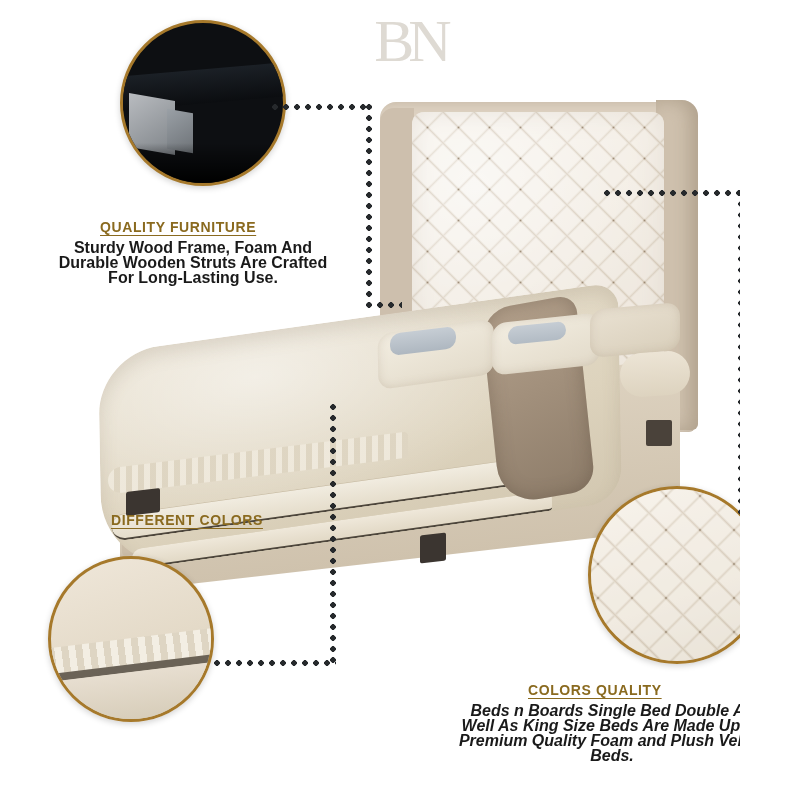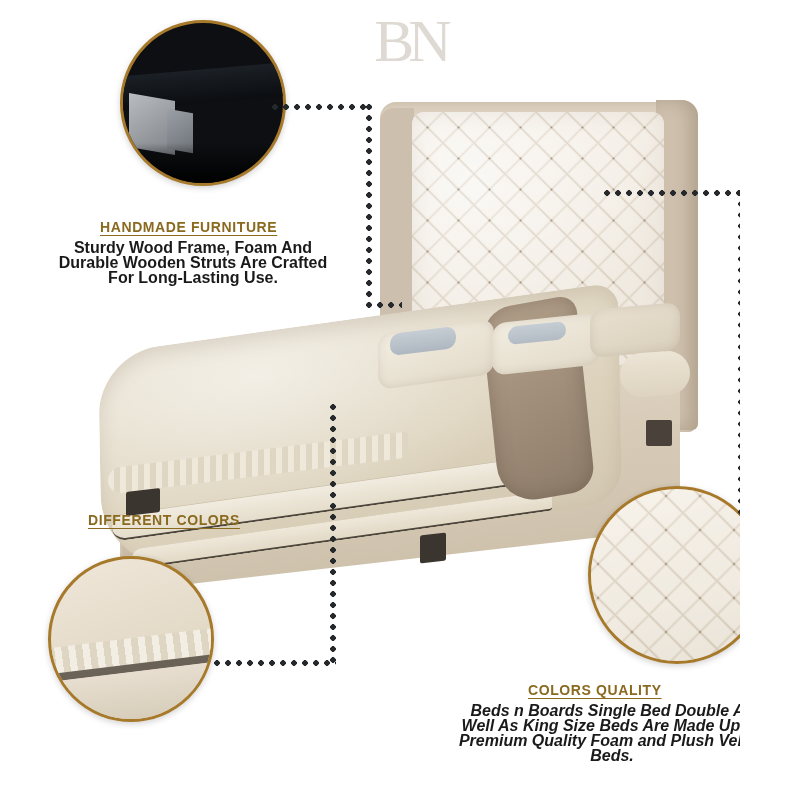--- a/index.html
+++ b/index.html
@@ -369,33 +369,33 @@
     <div class="leg-mid"></div>
     <div class="leg-right"></div>
   </div>
 
   <div class="circle c-handmade">
     <div class="dark-rail"></div>
     <div class="bracket"></div>
     <div class="bracket2"></div>
     <div class="shadowfloor"></div>
   </div>
-  <div class="cap-title" style="left:100px; top:219px;">HANDMADE FURNITURE</div>
+  <div class="cap-title" style="left:100px; top:219px;">QUALITY FURNITURE</div>
   <div class="cap-body" style="left:48px; top:240px; width:290px;">Sturdy Wood Frame, Foam And Durable Wooden Struts Are Crafted For Long-Lasting Use.</div>
 
   <div class="dots" style="left:272px; top:104px; width:100px; height:6px;"></div>
   <div class="dots-v" style="left:366px; top:104px; width:6px; height:202px;"></div>
   <div class="dots" style="left:366px; top:302px; width:36px; height:6px;"></div>
 
   <div class="circle c-colors">
     <div class="fold"></div>
     <div class="hemline"></div>
     <div class="lower"></div>
   </div>
-  <div class="cap-title" style="left:88px; top:512px;">DIFFERENT COLORS</div>
+  <div class="cap-title" style="left:111px; top:512px;">DIFFERENT COLORS</div>
 
   <div class="dots-v" style="left:330px; top:404px; width:6px; height:262px;"></div>
   <div class="dots" style="left:214px; top:660px; width:122px; height:6px;"></div>
 
   <div class="circle c-premium">
     <div class="tufts"></div>
   </div>
   <div class="cap-title" style="left:528px; top:682px;">COLORS QUALITY</div>
   <div class="cap-body" style="left:452px; top:703px; width:320px;font-style:italic;">Beds n Boards Single Bed Double As Well As King Size Beds Are Made Up Of Premium Quality Foam and Plush Velvet Beds.</div>
 

